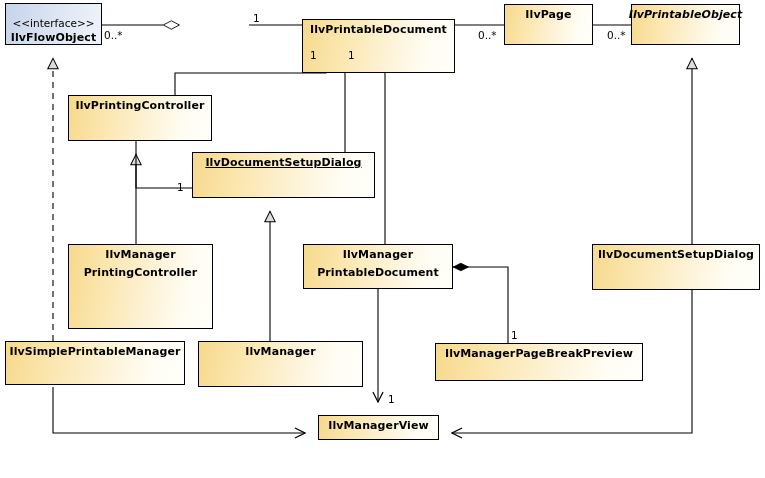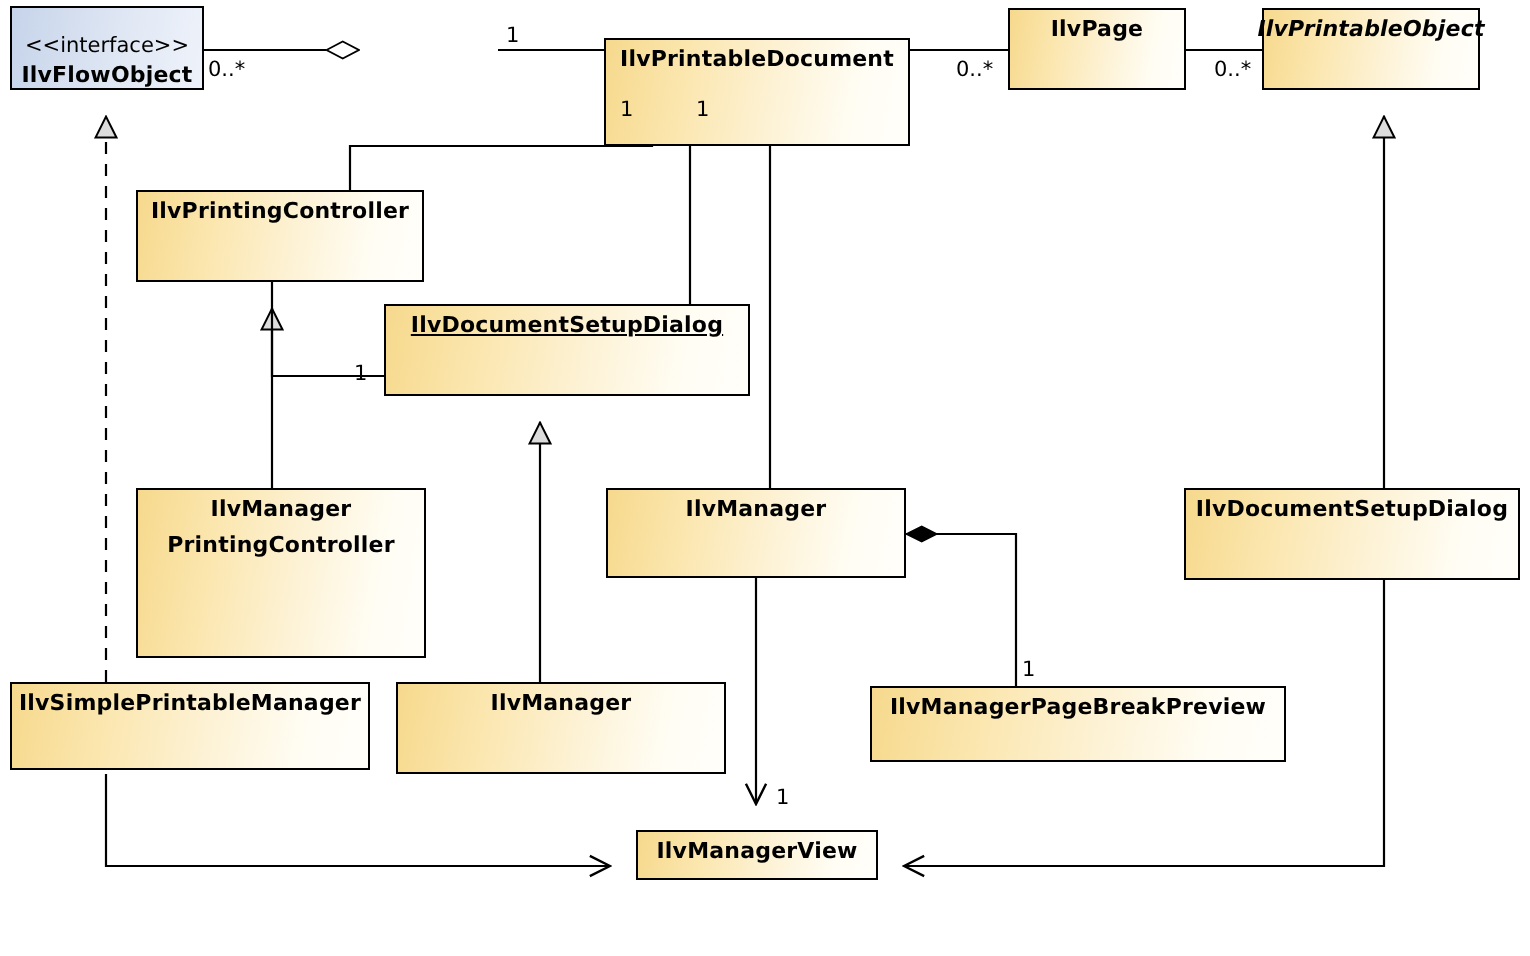--- a/index.html
+++ b/index.html
@@ -146,20 +146,21 @@
     <div class="ttl">IlvDocumentSetupDialog</div>
   </div>
 
   <div class="node" style="left:68px;top:244px;width:145px;height:85px;">
     <div class="ttl">IlvManager</div>
     <div class="ttl l2">PrintingController</div>
   </div>
 
   <div class="node" style="left:303px;top:244px;width:150px;height:45px;">
     <div class="ttl">IlvManager</div>
+    <div class="ttl l2">PrintableDocument</div>
   </div>
 
   <div class="node" style="left:592px;top:244px;width:168px;height:46px;">
     <div class="ttl">IlvDocumentSetupDialog</div>
   </div>
 
   <div class="node" style="left:5px;top:341px;width:180px;height:44px;">
     <div class="ttl">IlvSimplePrintableManager</div>
   </div>
 

